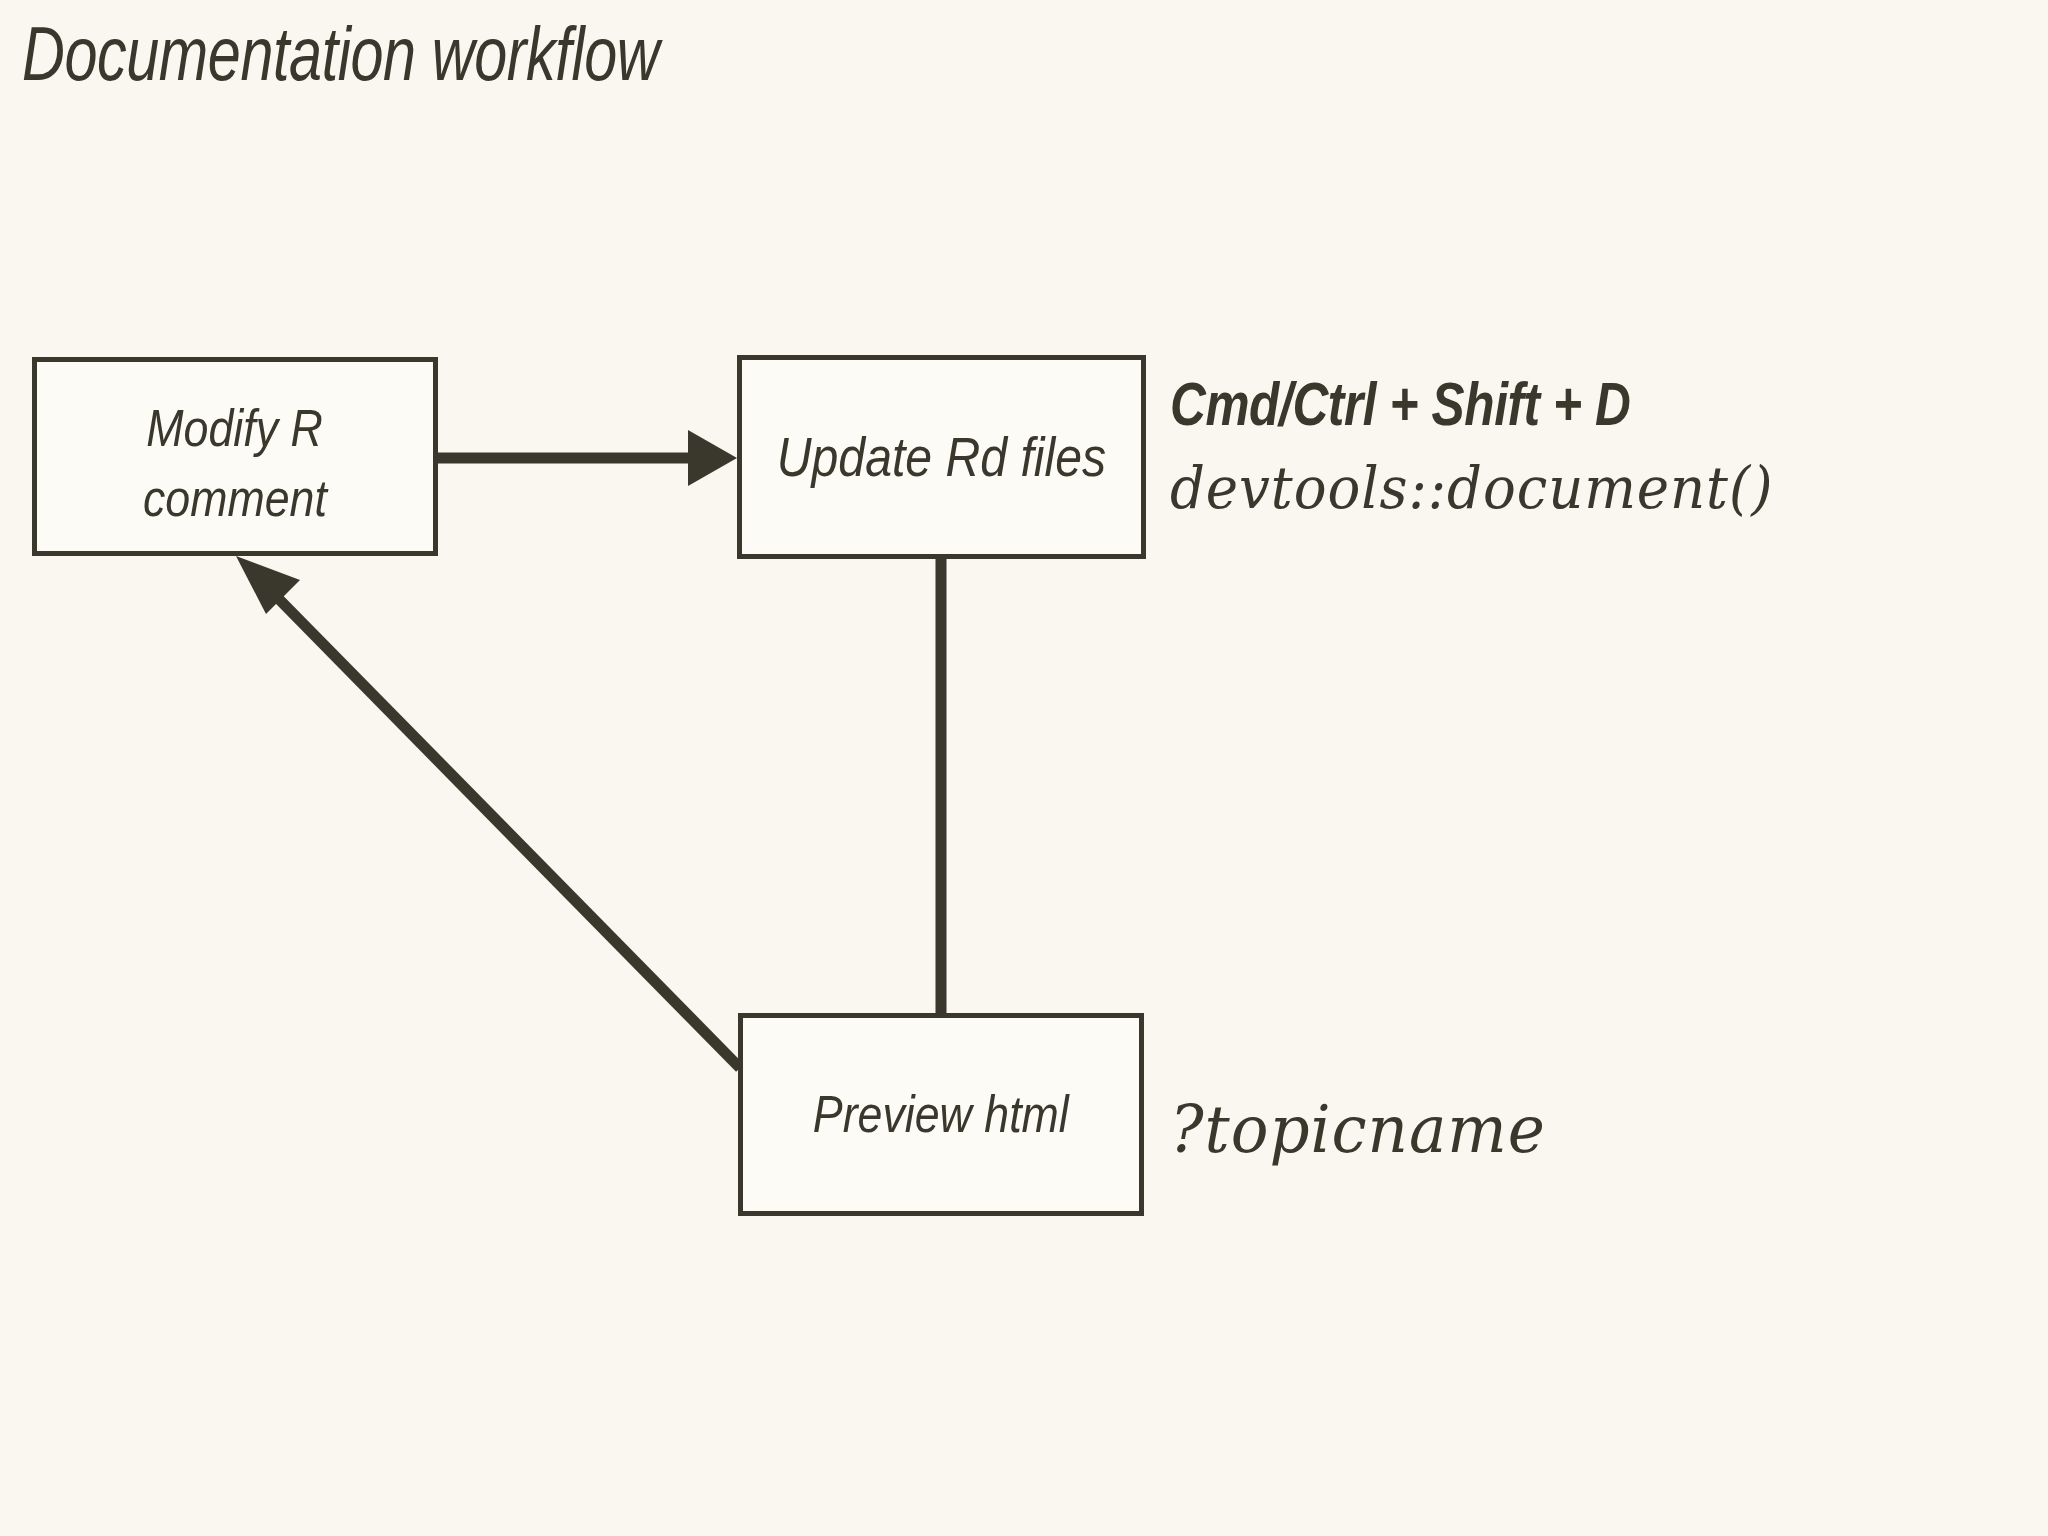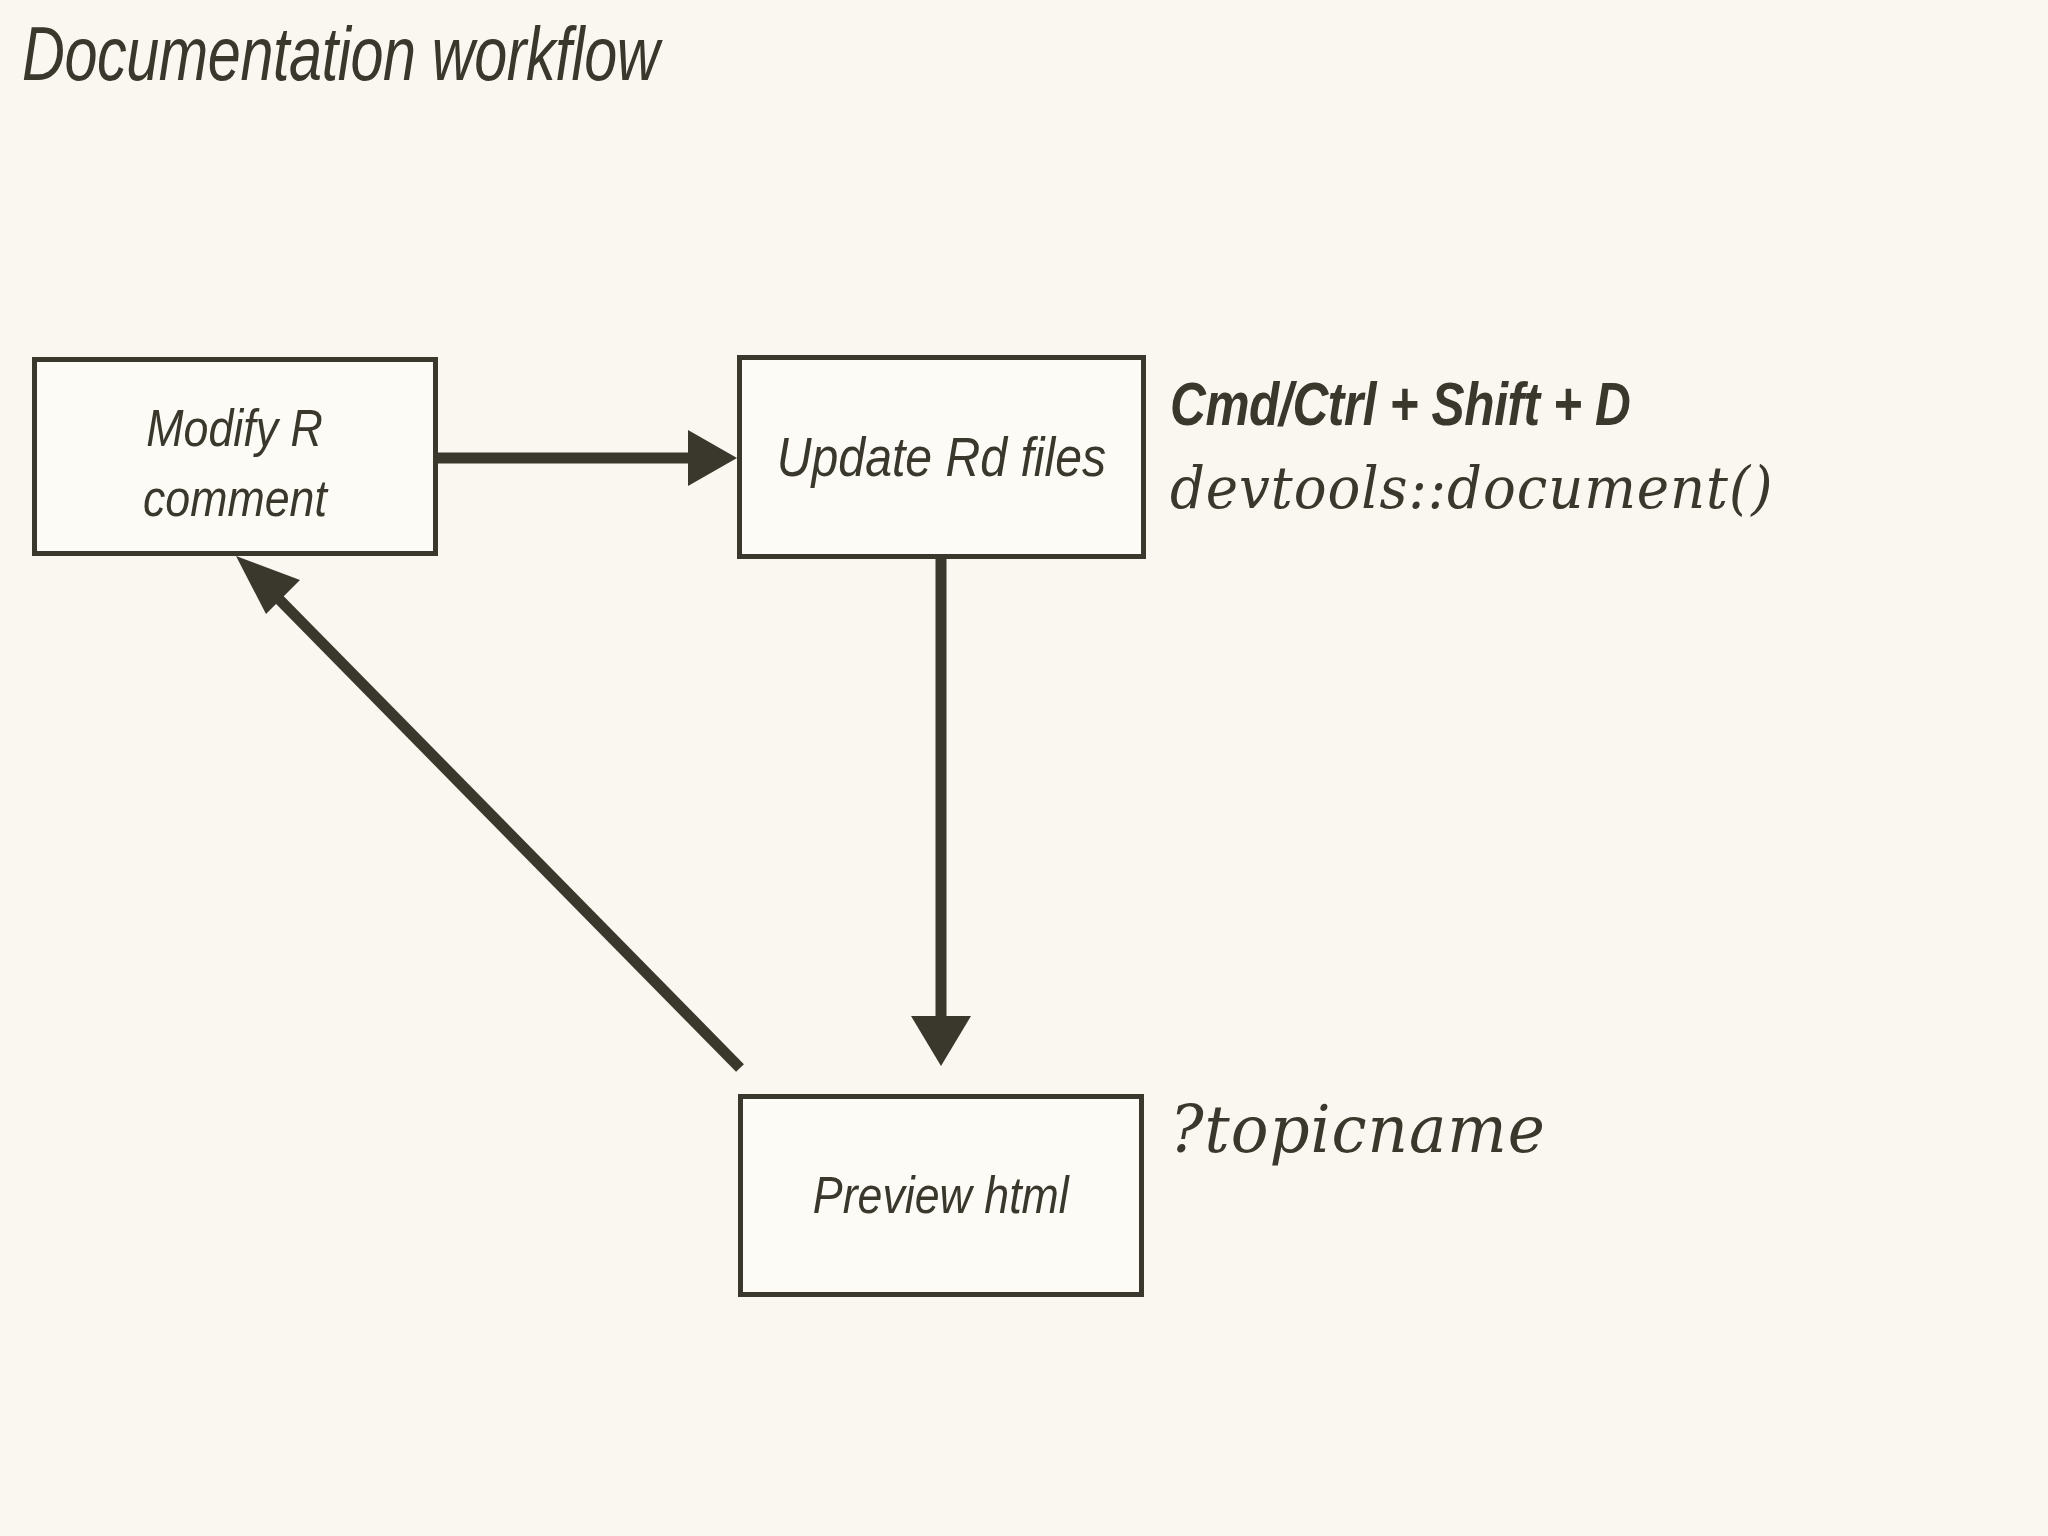--- a/index.html
+++ b/index.html
@@ -80,21 +80,21 @@
     left: 737px;
     top: 355px;
     width: 409px;
     height: 204px;
     align-items: center;
   }
   #box-update-rd .box-line { font-size: 56px; }
 
   #box-preview-html {
     left: 738px;
-    top: 1094px;
+    top: 1013px;
     width: 406px;
     height: 203px;
   }
   #box-preview-html .box-line { font-size: 52px; }
 
   
   .side-label {
     position: absolute;
     white-space: nowrap;
     color: #3a372c;

